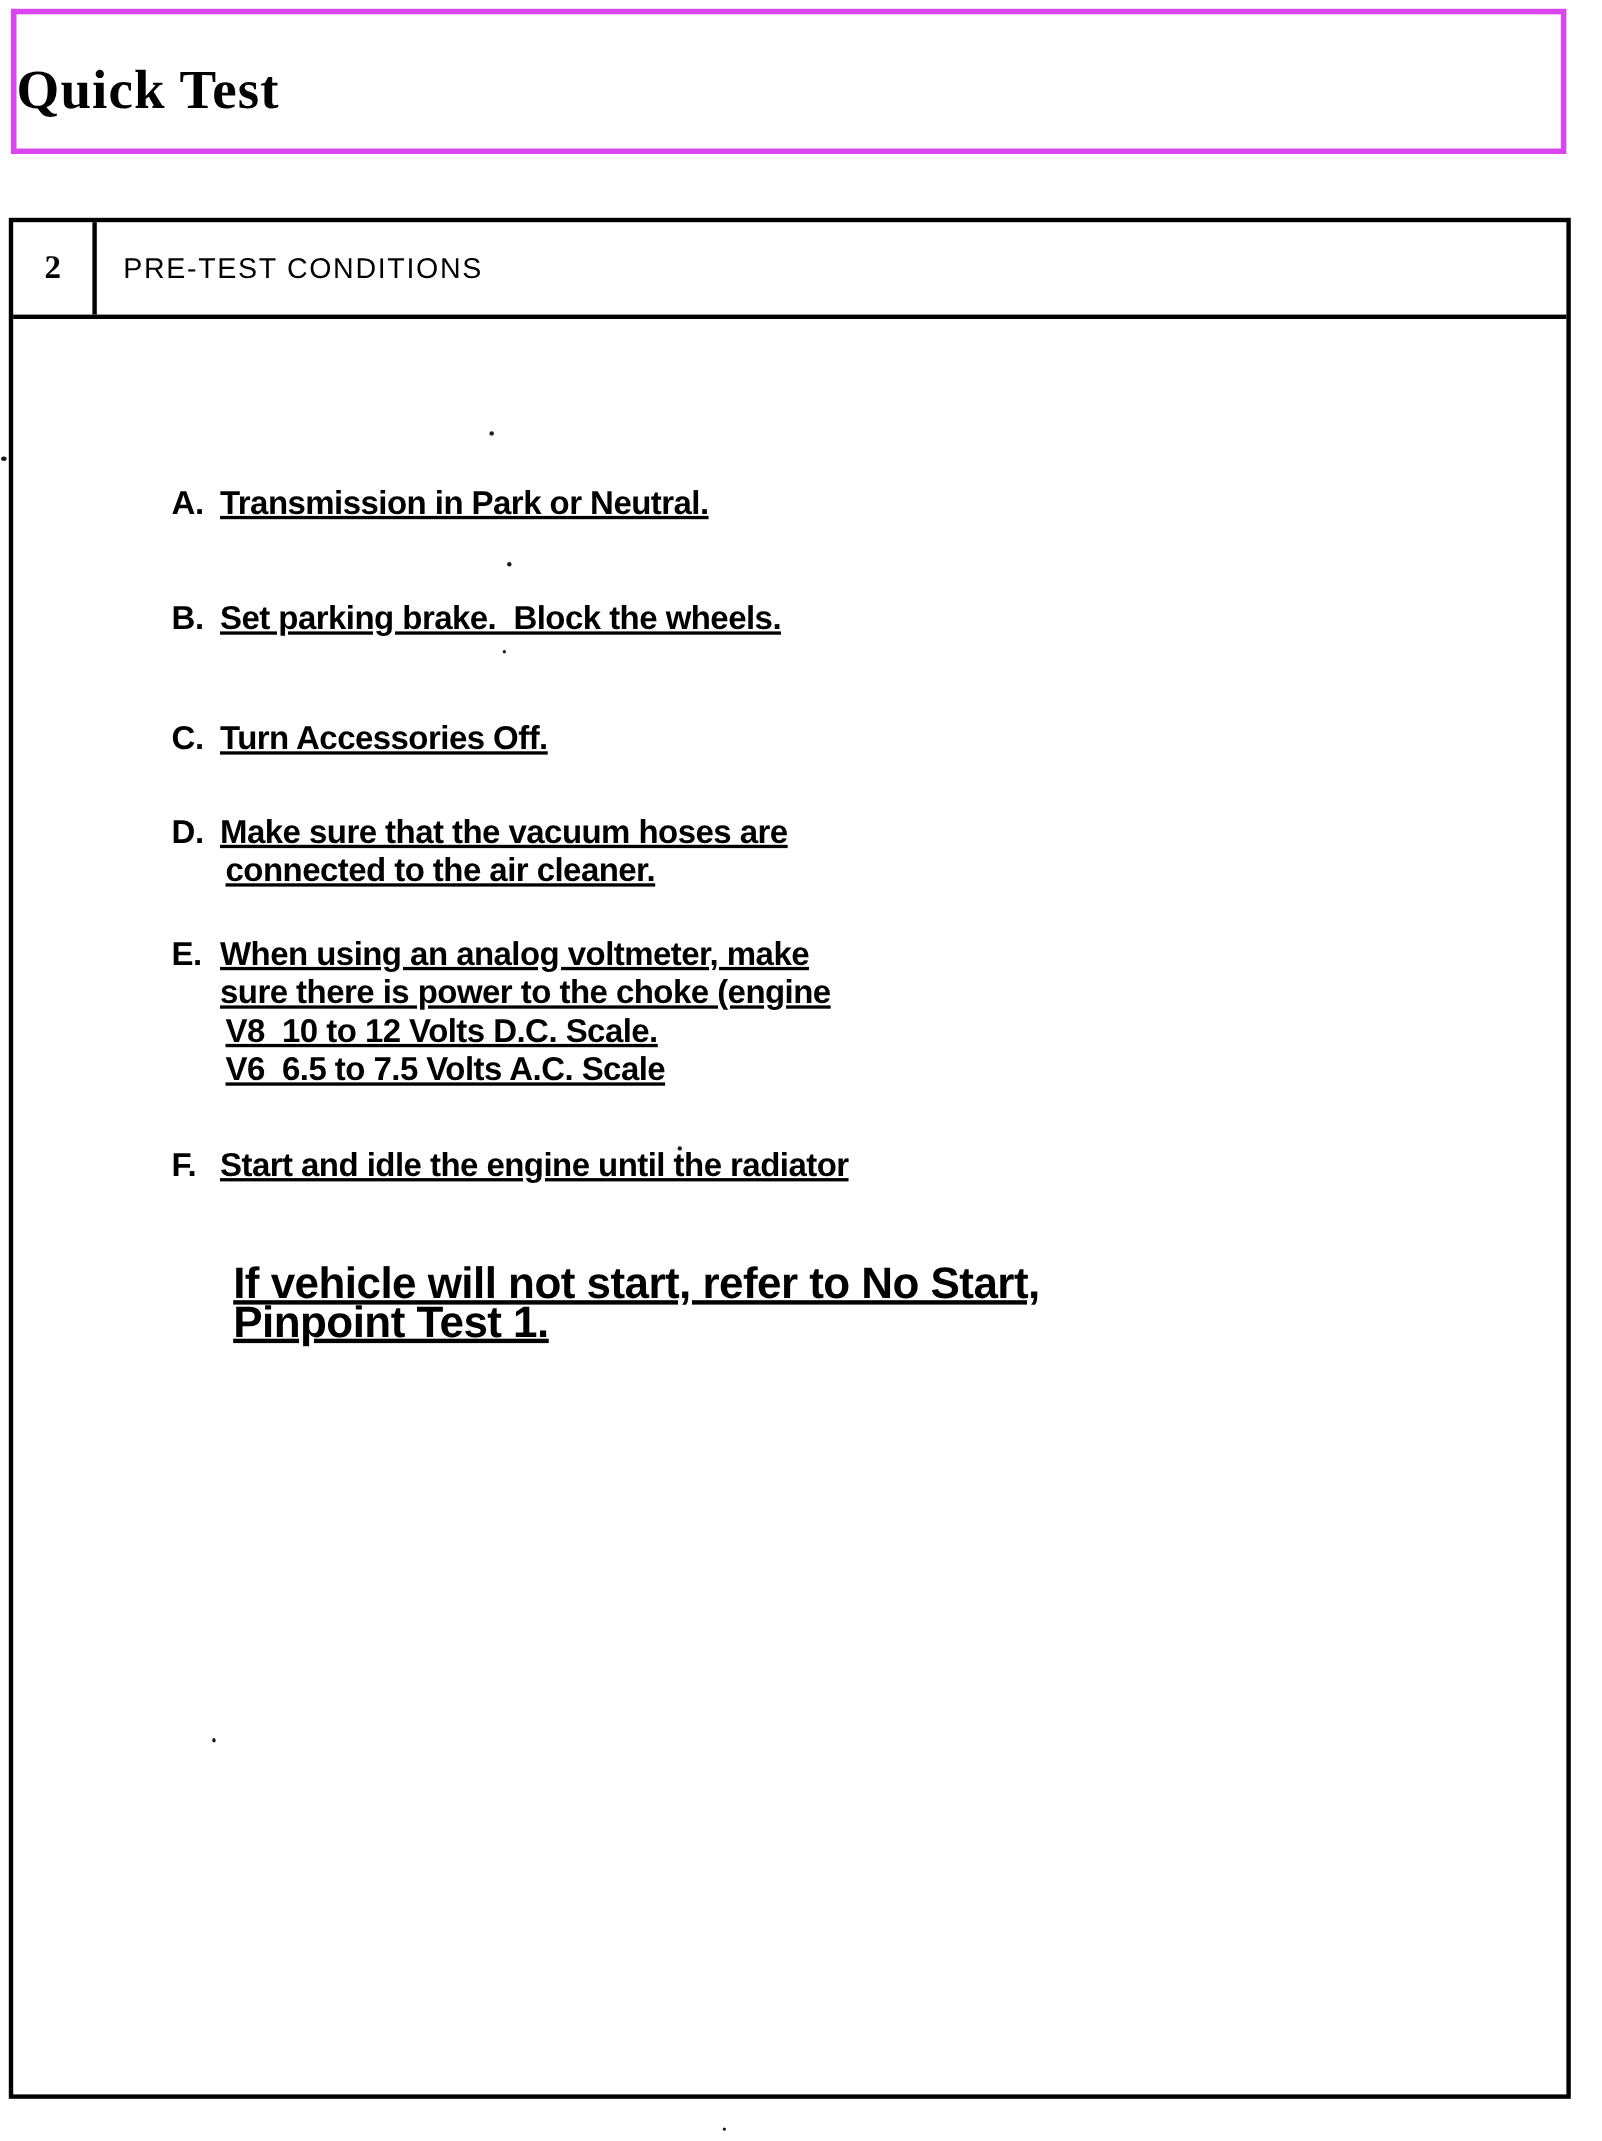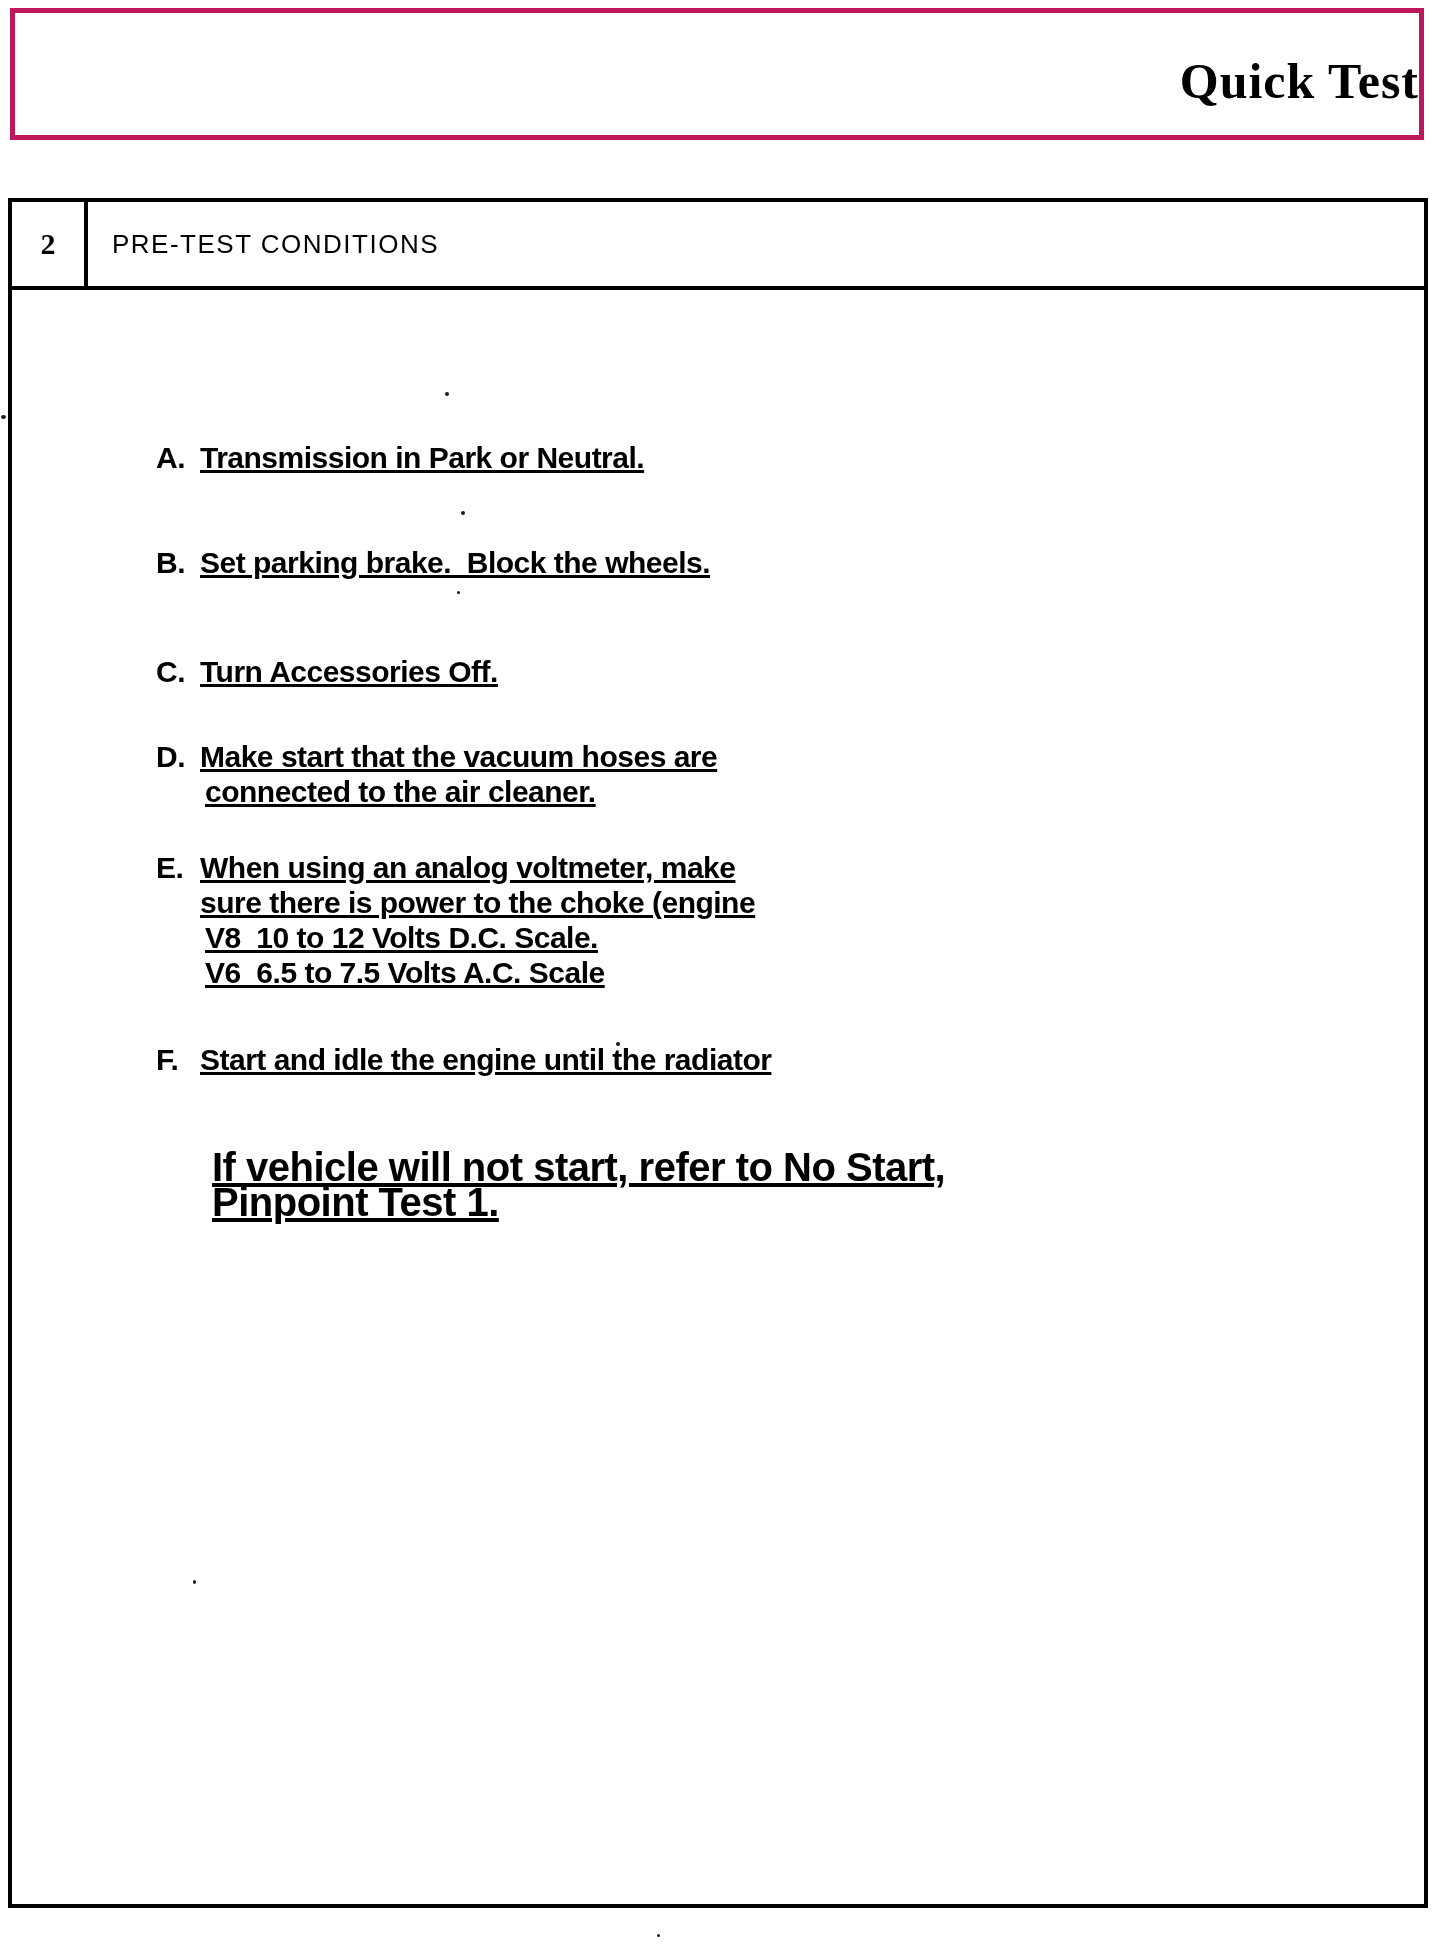--- a/index.html
+++ b/index.html
@@ -17,25 +17,25 @@
     font-family: "Liberation Sans", sans-serif;
   }
 
   
   .title-box {
     position: absolute;
     left: 10px;
     top: 8px;
     width: 1414px;
     height: 132px;
-    border: 5px solid #be185d;
+    border: 5px solid #d946ef;
     box-sizing: border-box;
     display: flex;
     align-items: center;
-    justify-content: flex-end;
+    justify-content: flex-start;
   }
   .title-text {
     font-family: "Liberation Serif", serif;
     font-weight: bold;
     font-size: 50px;
     letter-spacing: 1px;
     padding-top: 14px;
   }
 
   
@@ -152,21 +152,21 @@
     <div class="item pos-c">
       <div class="item-label">C.</div>
       <div class="item-text">
         <div class="line">Turn Accessories Off.</div>
       </div>
     </div>
 
     <div class="item pos-d">
       <div class="item-label">D.</div>
       <div class="item-text">
-        <div class="line">Make start that the vacuum hoses are</div>
+        <div class="line">Make sure that the vacuum hoses are</div>
         <div class="line indent-sm">connected to the air cleaner.</div>
       </div>
     </div>
 
     <div class="item pos-e">
       <div class="item-label">E.</div>
       <div class="item-text">
         <div class="line">When using an analog voltmeter, make</div>
         <div class="line">sure there is power to the choke (engine</div>
         <div class="line indent-sm">V8  10 to 12 Volts D.C. Scale.</div>

